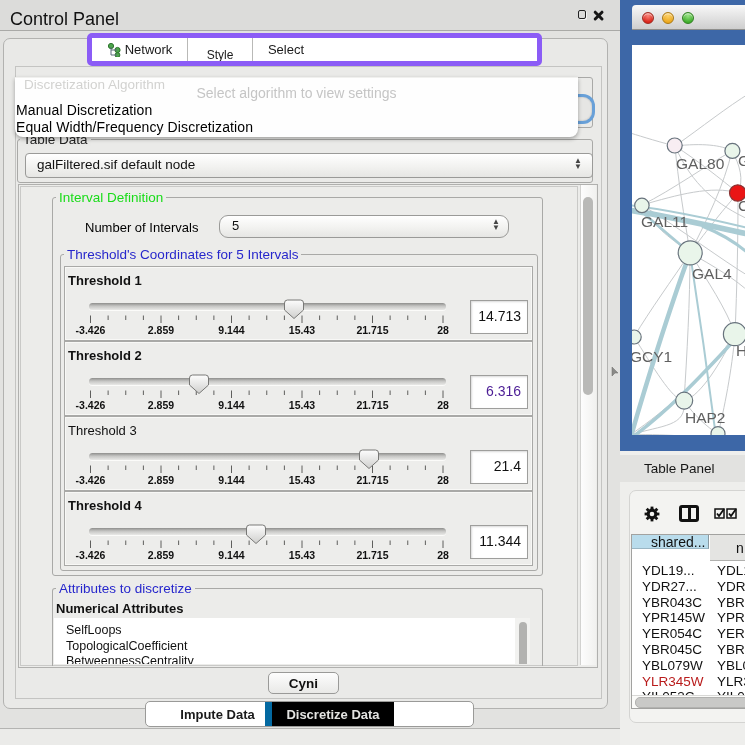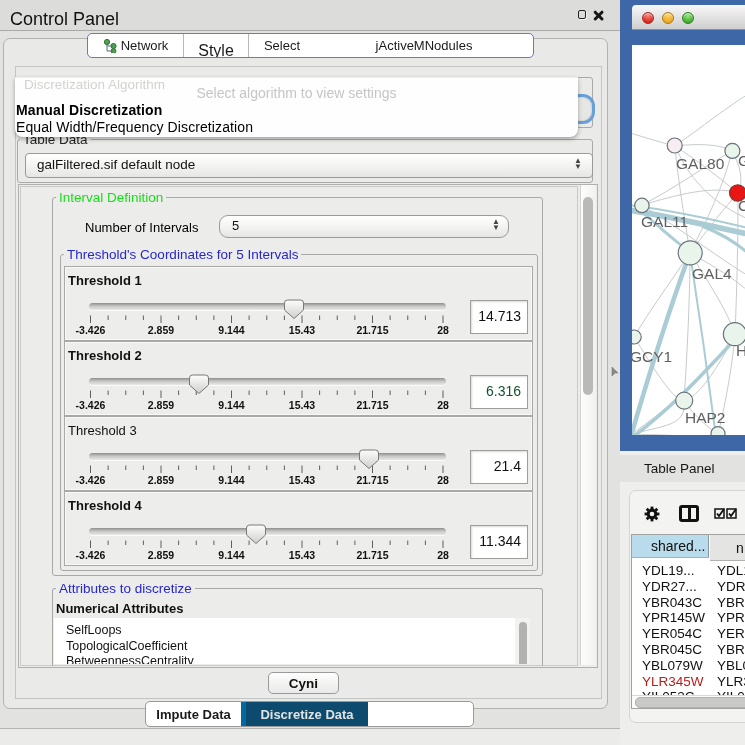--- a/index.html
+++ b/index.html
@@ -14,30 +14,29 @@
 
 <div class="ab" style="left:0;top:0;width:620px;height:728px;background:#e2e2e0;"></div>
 <div class="ab" style="left:0;top:0;width:620px;height:30px;background:#dcdcda;border-bottom:1px solid #a9a9a7;"></div>
 <div class="ab" style="left:10px;top:9px;font-size:18px;color:#111;">Control Panel</div>
 <div class="ab" style="left:577.5px;top:10px;width:6.5px;height:6.5px;border:1.8px solid #222;border-radius:2px;box-shadow:1px 1px 0 rgba(255,255,255,.7);"></div>
 <svg class="ab" style="left:593px;top:10px;" width="12" height="12">
     <path d="M2.2 2.2 L9 9 M9 2.2 L2.2 9" stroke="#161616" stroke-width="3" stroke-linecap="round"></path>
   </svg>
 <div class="ab" style="left:3px;top:38px;width:603px;height:669px;background:#e9e9e7;border:1px solid #b2b2b0;border-radius:7px;"></div>
 <div class="ab" style="left:15px;top:66px;width:585px;height:631px;background:#eaeae8;border:1px solid #c4c4c2;"></div>
-<div class="ab" style="left:87px;top:33px;width:445px;height:23px;background:#fff;border:1px solid #8b5cf6;border-radius:5px;overflow:hidden;display:flex;">
+<div class="ab" style="left:87px;top:33px;width:445px;height:23px;background:#fff;border:5px solid #8b5cf6;border-radius:5px;overflow:hidden;display:flex;">
 <div style="width:95px;height:23px;display:flex;align-items:center;justify-content:center;border-right:1px solid #b9b9b7;font-size:13px;color:#1a1a1a;"><svg width="14" height="14" style="margin-right:4px">
         <circle cx="4" cy="3" r="2.6" fill="#4ca64c" stroke="#2c722c"></circle>
         <circle cx="10.5" cy="7" r="2.6" fill="#4ca64c" stroke="#2c722c"></circle>
         <circle cx="10.5" cy="12" r="2.4" fill="#4ca64c" stroke="#2c722c"></circle>
         <path d="M4 4 V12 M4 7 H10 M4 12 H10" stroke="#5a6a7a" fill="none"></path>
       </svg>Network</div>
-<div style="width:64px;height:34px;display:flex;align-items:center;justify-content:center;border-right:1px solid #b9b9b7;font-size:16px;color:#1a1a1a;">Style</div>
+<div style="width:64px;height:34px;display:flex;align-items:center;justify-content:center;border-right:1px solid #b9b9b7;font-size:12px;color:#1a1a1a;">Style</div>
 <div style="width:66px;height:23px;display:flex;align-items:center;justify-content:center;font-size:13px;color:#1a1a1a;">Select</div>
-<div style="flex:1;height:23px;display:flex;align-items:center;justify-content:center;font-size:13px;color:#1a1a1a;">jActiveMNodules</div>
 </div>
 <div class="grp" style="left:17px;top:77px;width:574px;height:49px;"></div>
 <div class="ab" style="left:556px;top:97px;width:36px;height:24px;border-radius:9px;background:#e6e6e4;box-shadow:0 0 0 3px #68a0d8, inset 0 0 2px #b0b0b0;"></div>
 <div class="spin" style="left:571px;top:101px;color:#888;">▲<br>▼</div>
 <div class="grp" style="left:17px;top:139px;width:574px;height:42px;"></div>
 <div class="gtitle" style="left:20px;top:133px;color:#222;background:#e9e9e7;">Table Data</div>
 <div class="combo" style="left:25px;top:153px;width:566px;height:23px;"></div>
 <div class="ab" style="left:37px;top:157px;font-size:13.5px;color:#111;">galFiltered.sif default node</div>
 <div class="spin" style="left:574px;top:158px;">▲<br>▼</div>
 <div class="ab" style="left:18px;top:184px;width:578px;height:482px;background:#ececea;border:1px solid #b0b0ae;"></div>
@@ -130,21 +129,21 @@
 <svg class="ab" style="left:189.3px;top:374px;" width="21" height="21">
     <defs>
       <linearGradient id="g341" x1="0" y1="0" x2="0" y2="1">
         <stop offset="0" stop-color="#fdfdfd"></stop>
         <stop offset="1" stop-color="#cfcfcd"></stop>
       </linearGradient>
     </defs>
     <path d="M3.5 1 H16.5 Q19.5 1 19.5 4 V11 L10 19.5 L0.5 11 V4 Q0.5 1 3.5 1 Z" fill="url(#g341)" stroke="#787876" stroke-width="1"></path>
   </svg>
 <div class="ab" style="left:470px;top:375px;width:56px;height:32px;background:#fff;border:1px solid #9e9e9c;box-shadow:inset 1px 1px 2px rgba(0,0,0,.15);"></div>
-<div class="ab" style="left:470px;top:383px;width:51px;text-align:right;font-size:14px;color:#14532d;">6.316</div>
+<div class="ab" style="left:470px;top:383px;width:51px;text-align:right;font-size:14px;color:#4c1d95;">6.316</div>
 <div class="ab" style="left:64px;top:416px;width:467px;height:73px;background:#ededeb;border:1px solid #a9a9a7;box-shadow:inset 0 0 0 1px #f8f8f6;"></div>
 <div class="ab" style="left:68px;top:423px;font-size:13px;font-weight:normal;color:#111;">Threshold 3</div>
 <div class="ab" style="left:89px;top:453px;width:357px;height:7px;border-radius:3.5px;background:linear-gradient(#8e8e8c,#c6c6c4 45%,#e9e9e7);box-shadow:0 1px 0 #fbfbf9;"></div>
 <svg class="ab" style="left:64px;top:465px;" width="467" height="9">
     <line x1="26.50" y1="0.5" x2="26.50" y2="8" stroke="#5f5f5d" stroke-width="1"></line>
     <line x1="44.12" y1="0.5" x2="44.12" y2="5" stroke="#5f5f5d" stroke-width="1"></line>
     <line x1="61.75" y1="0.5" x2="61.75" y2="5" stroke="#5f5f5d" stroke-width="1"></line>
     <line x1="79.38" y1="0.5" x2="79.38" y2="5" stroke="#5f5f5d" stroke-width="1"></line>
     <line x1="97.00" y1="0.5" x2="97.00" y2="8" stroke="#5f5f5d" stroke-width="1"></line>
     <line x1="114.62" y1="0.5" x2="114.62" y2="5" stroke="#5f5f5d" stroke-width="1"></line>
@@ -227,32 +226,32 @@
 <div class="grp" style="left:52px;top:588px;width:489px;height:77px;border-bottom:none;border-radius:3px 3px 0 0;"></div>
 <div class="gtitle" style="left:56px;top:582px;color:#2727cc;background:#ececea;">Attributes to discretize</div>
 <div class="ab" style="left:56px;top:601px;font-size:13px;font-weight:bold;color:#111;">Numerical Attributes</div>
 <div class="ab" style="left:54px;top:618px;width:476px;height:46px;background:#fff;overflow:hidden;">
     <div style="position:absolute;left:12px;top:5px;font-size:12.5px;color:#111;line-height:15.7px;">SelfLoops<br>TopologicalCoefficient<br>BetweennessCentrality</div>
     <div style="position:absolute;right:0;top:0;width:15px;height:46px;background:#f2f2f0;"></div>
     <div style="position:absolute;right:3.5px;top:4px;width:8px;height:42px;background:#b2b2b0;border-radius:4px 4px 0 0;"></div>
   </div>
 <div class="ab" style="left:268px;top:672px;width:69px;height:20px;background:linear-gradient(#fdfdfd,#e9e9e7);border:1px solid #9a9a98;border-radius:5px;display:flex;align-items:center;justify-content:center;font-size:13.5px;font-weight:600;color:#111;">Cyni</div>
 <div class="ab" style="left:145px;top:701px;width:327px;height:24px;background:#fff;border:1px solid #9a9a98;border-radius:5px;overflow:hidden;display:flex;font-size:13px;font-weight:600;">
-<div style="width:95px;display:flex;align-items:center;justify-content:center;border-right:5px solid #0369a1;color:#1a1a1a;">Impute Data</div>
-<div style="width:122px;display:flex;align-items:center;justify-content:center;background:#0c4a6e;color:#e3e3e1;">Discretize Data</div>
+<div style="width:95px;display:flex;align-items:center;justify-content:center;border-right:7px solid #0369a1;color:#1a1a1a;padding-left:24px;">Impute Data</div>
+<div style="width:122px;display:flex;align-items:center;justify-content:center;background:#000000;color:#e3e3e1;">Discretize Data</div>
 </div>
 <div class="ab" style="left:0;top:728px;width:620px;height:1px;background:#b4b4b2;"></div>
 <div class="ab" style="left:0;top:729px;width:620px;height:16px;background:#ebebe9;"></div>
 <svg class="ab" style="left:611px;top:366px;" width="9" height="11">
     <path d="M1 10 L1 1 L7 7 L4 7 Z" fill="#8a8a88" stroke="#6a6a68" stroke-width="0.5"></path>
   </svg>
 <div class="ab" style="left:15px;top:77px;width:563px;height:59px;background:#fefefe;border-radius:0 0 8px 8px;box-shadow:0 2px 4px rgba(0,0,0,0.32);border-top:1px solid #f0f0ee;"></div>
 <div class="ab" style="left:24px;top:77px;font-size:13.5px;color:#d2d2d0;">Discretization Algorithm</div>
 <div class="ab" style="left:15px;top:85px;width:563px;text-align:center;font-size:14px;color:#c5c5c5;">Select algorithm to view settings</div>
-<div class="ab" style="left:16px;top:102px;font-size:14px;font-weight:bold;letter-spacing:0.12px;color:#000;">Manual Discretization</div>
+<div class="ab" style="left:16px;top:102px;font-size:14px;font-weight:normal;letter-spacing:0.12px;color:#000;">Manual Discretization</div>
 <div class="ab" style="left:16px;top:119px;font-size:14px;letter-spacing:0.1px;color:#000;">Equal Width/Frequency Discretization</div>
 <div class="ab" style="left:620px;top:0;width:125px;height:451px;background:#3d67a7;"></div>
 <div class="ab" style="left:632px;top:5px;width:113px;height:24px;background:linear-gradient(#f8f8f8,#cecece);border-bottom:1px solid #8e8e8c;border-radius:4px 0 0 0;"></div>
 <div class="ab" style="left:641.5px;top:11.5px;width:10px;height:10px;border-radius:50%;background:radial-gradient(circle at 50% 28%, #f98378, #da251b 72%);border:1px solid #9c2b22;box-shadow:inset 0 1.5px 1px rgba(255,255,255,.55);"></div>
 <div class="ab" style="left:661.5px;top:11.5px;width:10px;height:10px;border-radius:50%;background:radial-gradient(circle at 50% 28%, #fcd167, #eca81f 72%);border:1px solid #aa7a16;box-shadow:inset 0 1.5px 1px rgba(255,255,255,.55);"></div>
 <div class="ab" style="left:682.0px;top:11.5px;width:10px;height:10px;border-radius:50%;background:radial-gradient(circle at 50% 28%, #97e283, #3fae2c 72%);border:1px solid #317f21;box-shadow:inset 0 1.5px 1px rgba(255,255,255,.55);"></div>
 <div class="ab" style="left:632px;top:45px;width:113px;height:390px;background:#fff;overflow:hidden;">
 <svg width="113" height="390" style="position:absolute;left:0;top:0;">
 <g fill="none" stroke="#c7cacc" stroke-width="1">
 <path d="M 43,101 C 70,82 95,62 118,48"></path>
@@ -338,21 +337,21 @@
 <div class="ab" style="left:688px;top:507px;width:3px;height:12px;background:#111;"></div>
 <svg class="ab" style="left:714px;top:507px;" width="12" height="12">
     <rect x="1" y="2" width="9" height="9" fill="none" stroke="#111" stroke-width="1.5"></rect>
     <path d="M3 6.5 L5 9 L10 2" fill="none" stroke="#111" stroke-width="1.8"></path>
   </svg>
 <svg class="ab" style="left:726px;top:507px;" width="12" height="12">
     <rect x="1" y="2" width="9" height="9" fill="none" stroke="#111" stroke-width="1.5"></rect>
     <path d="M3 6.5 L5 9 L10 2" fill="none" stroke="#111" stroke-width="1.8"></path>
   </svg>
 <div class="ab" style="left:631px;top:534px;width:114px;height:173px;background:#fff;border:1px solid #a2a2a0;border-right:none;overflow:hidden;">
-<div style="position:absolute;left:0;top:0;width:77px;height:23px;background:#b9dcec;border-right:1px solid #8898a0;border-bottom:1px solid #9ab6c4;display:flex;align-items:center;justify-content:flex-end;padding-right:2.5px;box-sizing:border-box;font-size:14px;color:#111;">shared...</div>
+<div style="position:absolute;left:0;top:0;width:77px;height:14px;background:#b9dcec;border-right:1px solid #8898a0;border-bottom:1px solid #9ab6c4;display:flex;align-items:center;justify-content:flex-end;padding-right:2.5px;box-sizing:border-box;font-size:14px;color:#111;">shared...</div>
 <div style="position:absolute;left:78px;top:0;width:60px;height:25px;background:#e4e4e2;border-bottom:1px solid #b0b0ae;"></div>
 <div style="position:absolute;left:104px;top:5px;font-size:14px;color:#111;">n</div>
 <div style="position:absolute;left:10px;top:28px;font-size:13.5px;color:#111;">YDL19...</div>
 <div style="position:absolute;left:85px;top:28px;font-size:13.5px;color:#111;">YDL1</div>
 <div style="position:absolute;left:10px;top:43.8px;font-size:13.5px;color:#111;">YDR27...</div>
 <div style="position:absolute;left:85px;top:43.8px;font-size:13.5px;color:#111;">YDR2</div>
 <div style="position:absolute;left:10px;top:59.599999999999994px;font-size:13.5px;color:#111;">YBR043C</div>
 <div style="position:absolute;left:85px;top:59.599999999999994px;font-size:13.5px;color:#111;">YBR0</div>
 <div style="position:absolute;left:10px;top:75.39999999999999px;font-size:13.5px;color:#111;">YPR145W</div>
 <div style="position:absolute;left:85px;top:75.39999999999999px;font-size:13.5px;color:#111;">YPR1</div>

